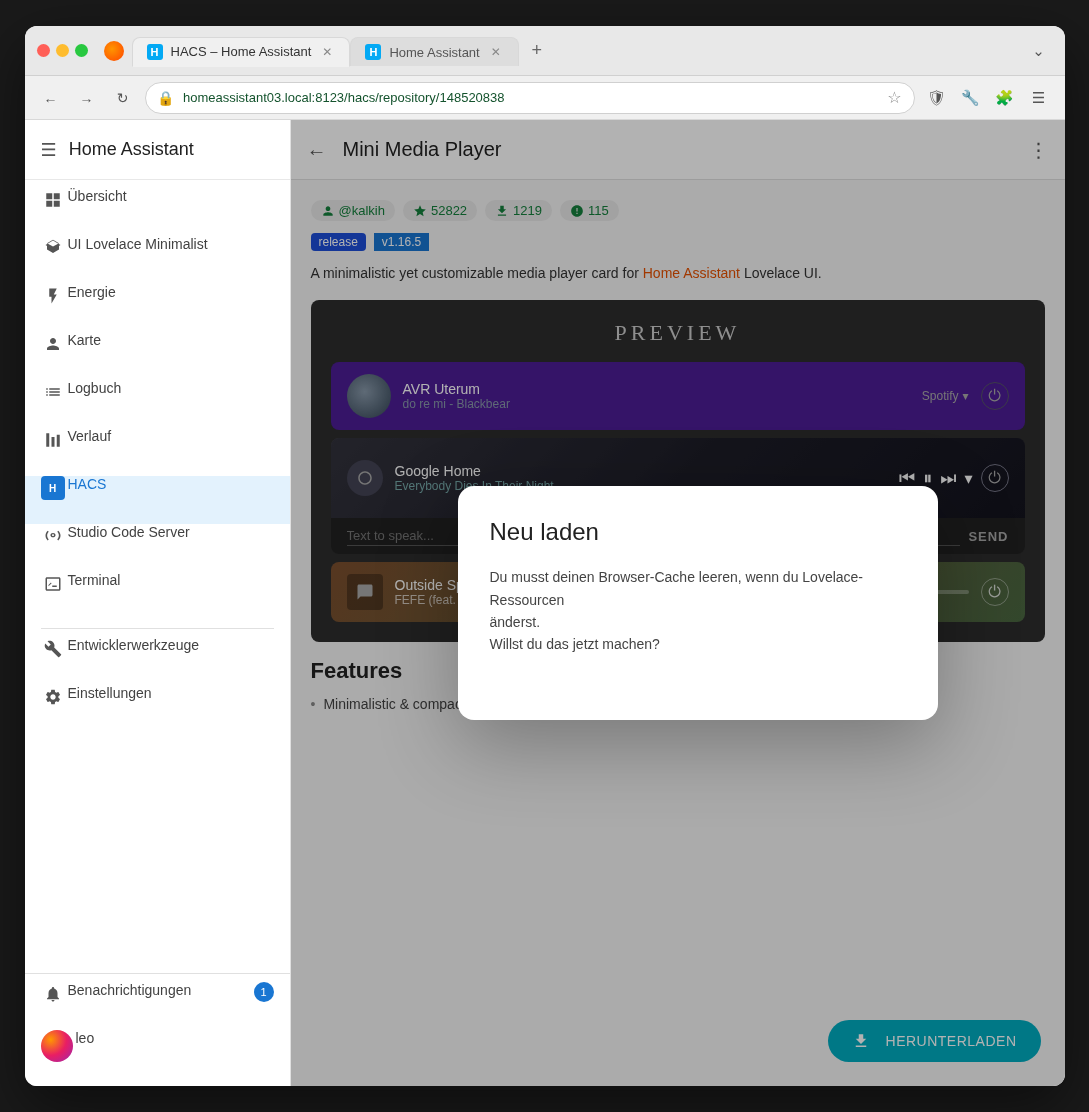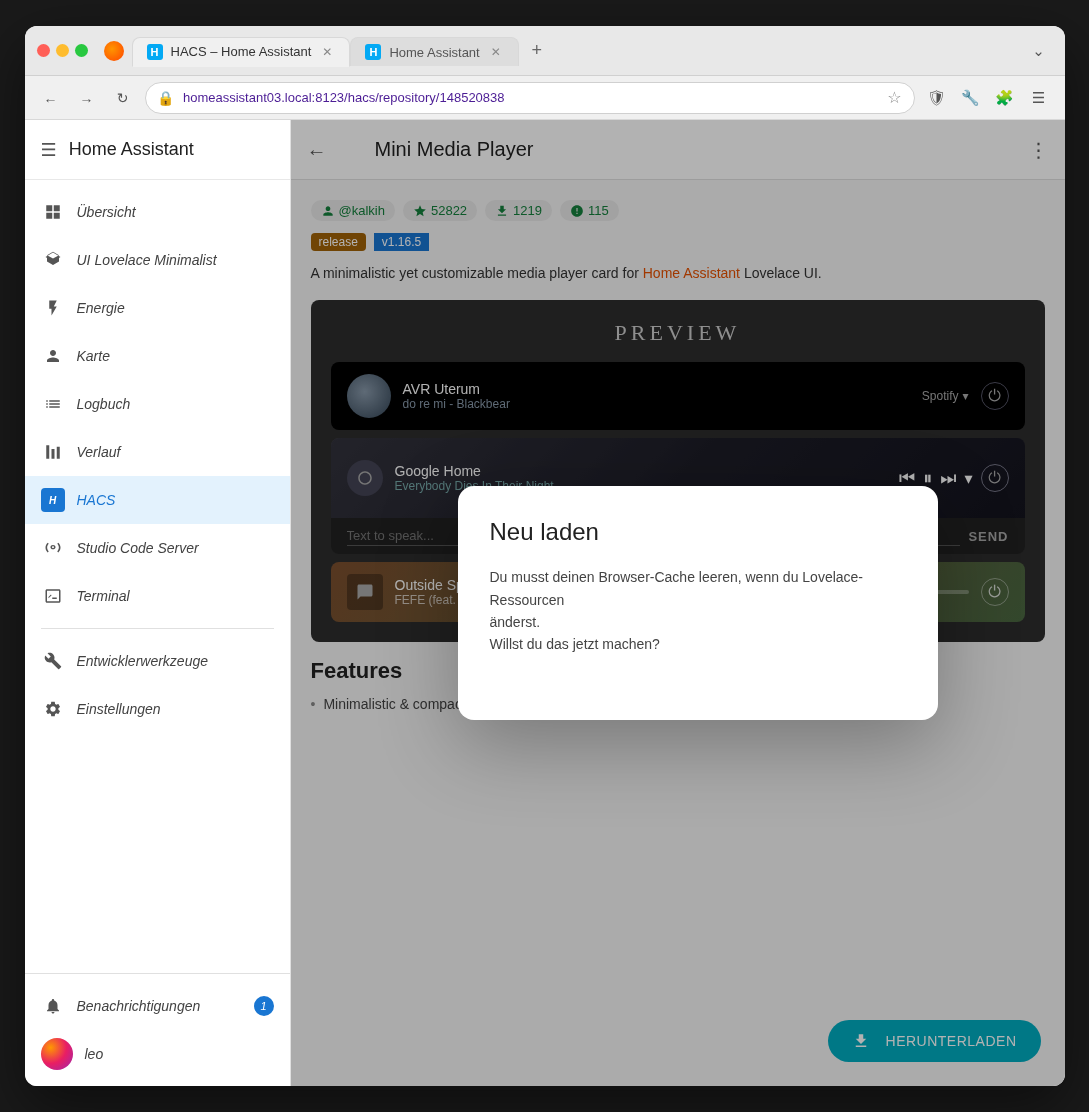--- a/index.html
+++ b/index.html
@@ -138,21 +138,21 @@
       background: white;
       border: 1px solid #d0d0d0;
       border-radius: 16px;
       display: flex;
       align-items: center;
       padding: 0 12px;
       font-size: 13px;
       color: #333;
       gap: 8px;
     }
-    .address-text { font-size: 13px; color: #4c1d95; flex: 1; }
+    .address-text { font-size: 13px; color: #14532d; flex: 1; }
 
     .nav-icons {
       display: flex;
       gap: 6px;
     }
     .nav-icon {
       width: 28px;
       height: 28px;
       display: flex;
       align-items: center;
@@ -200,29 +200,28 @@
     }
 
     .sidebar-nav {
       flex: 1;
       overflow-y: auto;
       padding: 8px 0;
     }
 
     .nav-item {
       display: flex;
-      align-items: center;
+      align-items: flex-start;
       padding: 0 16px;
       height: 48px;
-      gap: 12px;
+      gap: 3px;
       cursor: pointer;
       color: #424242;
       font-size: 14px;
       transition: background 0.15s;
-      font-style: italic;
     }
     .nav-item.active {
       background: #e3f2fd;
       color: #1976d2;
     }
     .nav-item.active .nav-icon-el { color: #1976d2; }
 
     .nav-icon-el {
       width: 24px;
       height: 24px;
@@ -309,21 +308,20 @@
     .back-btn {
       color: #555;
       font-size: 20px;
       cursor: pointer;
     }
     .content-title {
       font-size: 20px;
       font-weight: 500;
       flex: 1;
       color: #212121;
-      margin-left: 32px;
     }
     .more-btn {
       color: #555;
       font-size: 20px;
       cursor: pointer;
     }
 
     .content-body {
       flex: 1;
       overflow-y: auto;
@@ -345,21 +343,21 @@
       gap: 4px;
       background: #e8e8e8;
       border-radius: 12px;
       padding: 3px 10px;
       font-size: 13px;
       color: #15803d;
     }
     .meta-chip svg { width: 14px; height: 14px; }
 
     .badge-release {
-      background: #a16207;
+      background: #1d4ed8;
       color: white;
       font-size: 12px;
       padding: 2px 8px;
       border-radius: 4px;
     }
     .badge-version {
       background: #1976d2;
       color: white;
       font-size: 12px;
       padding: 2px 8px;
@@ -384,21 +382,21 @@
     .preview-title {
       text-align: center;
       color: #ccc;
       font-size: 22px;
       letter-spacing: 4px;
       margin-bottom: 16px;
       font-family: Georgia, serif;
     }
 
     .player-card {
-      background: #000000;
+      background: #4c1d95;
       border-radius: 8px;
       padding: 12px 16px;
       display: flex;
       align-items: center;
       gap: 12px;
       margin-bottom: 8px;
     }
     .player-art {
       width: 44px;
       height: 44px;

